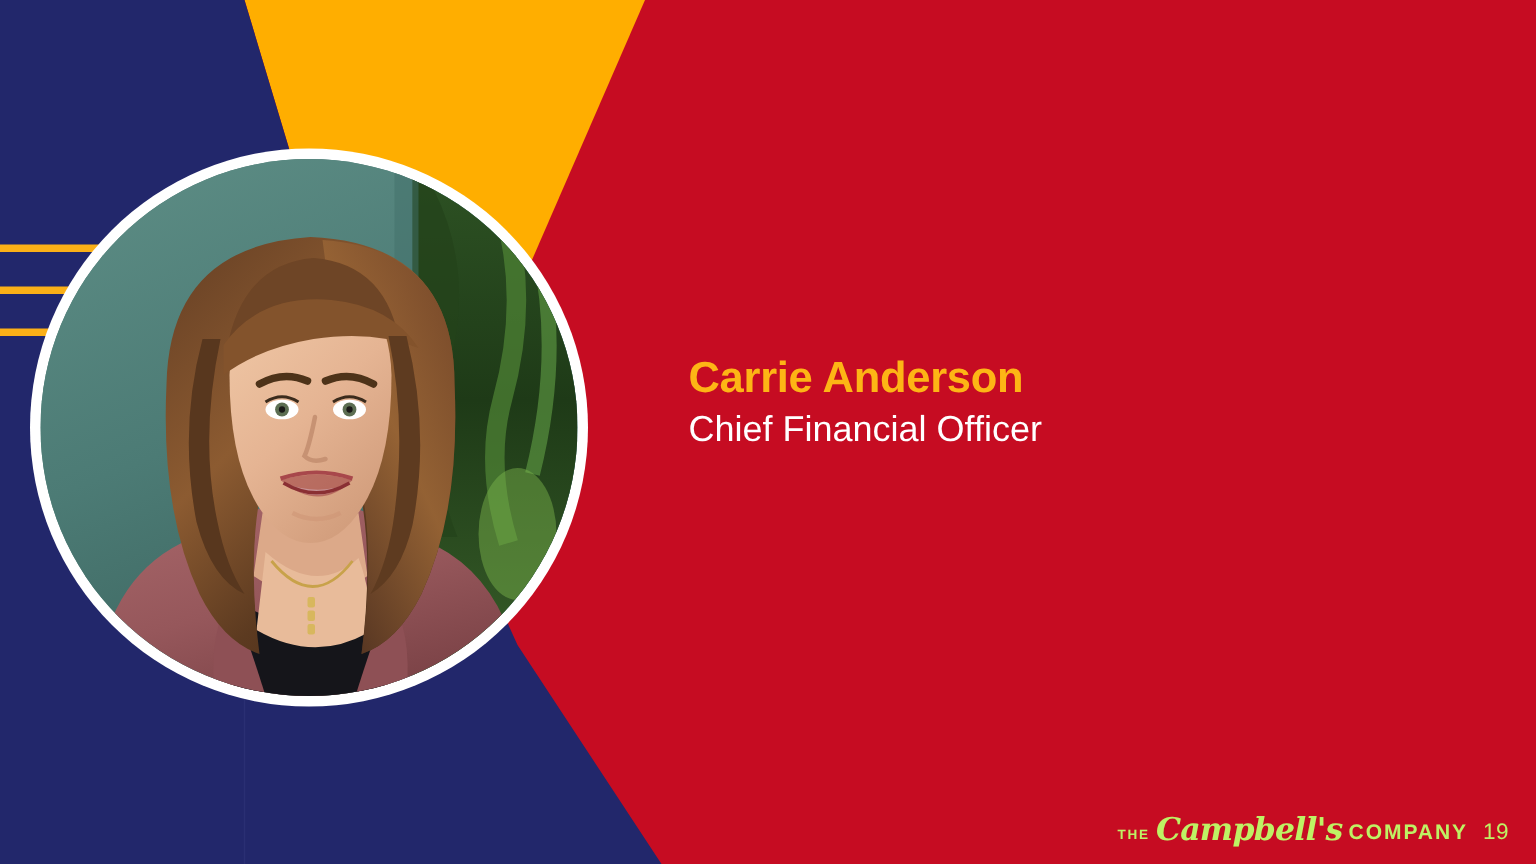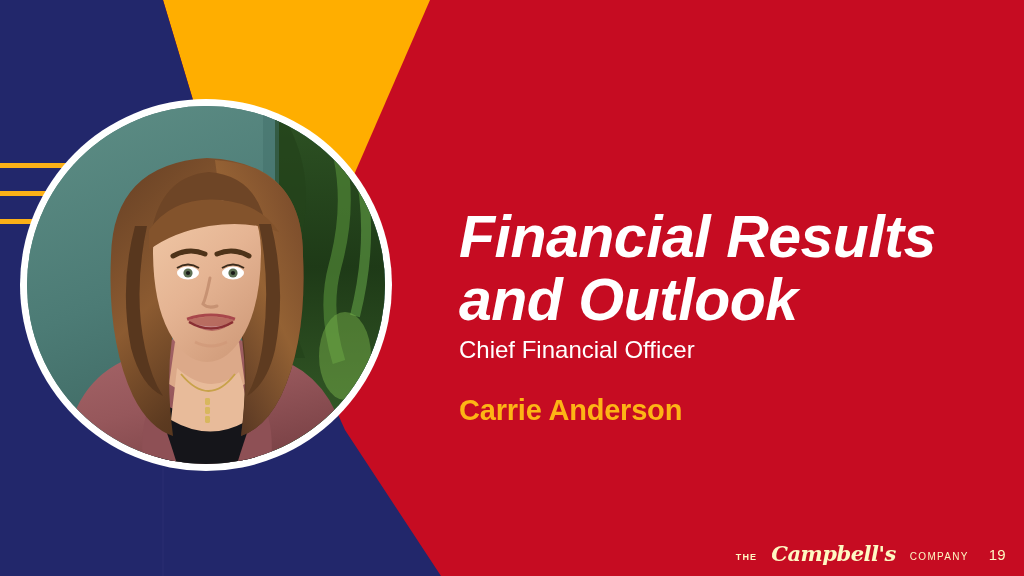--- a/index.html
+++ b/index.html
@@ -94,41 +94,41 @@
     color: #ffffff;
   }
 
   
   #footer-logo {
     position: absolute;
     right: 18px;
     bottom: 13px;
     display: flex;
     align-items: baseline;
-    gap: 14px;
-    color: #fef9c3;
+    gap: 4px;
+    color: #bef264;
   }
   .logo-the {
     font-size: 9px;
     font-weight: bold;
     letter-spacing: 1.2px;
   }
   .logo-script {
     font-family: "DejaVu Serif", serif;
     font-style: italic;
     font-weight: bold;
     font-size: 21px;
     letter-spacing: -0.5px;
     line-height: 1;
     position: relative;
     top: 1px;
   }
   .logo-company {
-    font-size: 10px;
-    font-weight: normal;
+    font-size: 14px;
+    font-weight: bold;
     letter-spacing: 1.3px;
   }
   .page-number {
     font-size: 15px;
     font-weight: normal;
     margin-left: 6px;
     letter-spacing: 0.3px;
   }
 </style>
 </head>
@@ -244,23 +244,22 @@
 
         <path d="M154 268 q28 34 54 0" stroke="#C8A24A" stroke-width="1.9" fill="none"></path>
         <rect x="178" y="292" width="5" height="7" rx="1.4" fill="#D8B75E"></rect>
         <rect x="178" y="301" width="5" height="7" rx="1.4" fill="#D8B75E"></rect>
         <rect x="178" y="310" width="5" height="7" rx="1.4" fill="#D8B75E"></rect>
       </svg>
     </div>
   </div>
 
   <div id="text-block">
-    <h1 id="deck-title"><span>Financial Results</span><br><span>and Outlook</span></h1>
+    <p id="speaker-name">Carrie Anderson</p>
     <p id="speaker-role">Chief Financial Officer</p>
-    <p id="speaker-name">Carrie Anderson</p>
   </div>
 
   <div id="footer-logo">
     <span class="logo-the">THE</span>
     <span class="logo-script">Campbell's</span>
     <span class="logo-company">COMPANY</span>
     <span class="page-number">19</span>
   </div>
 
 </div>

